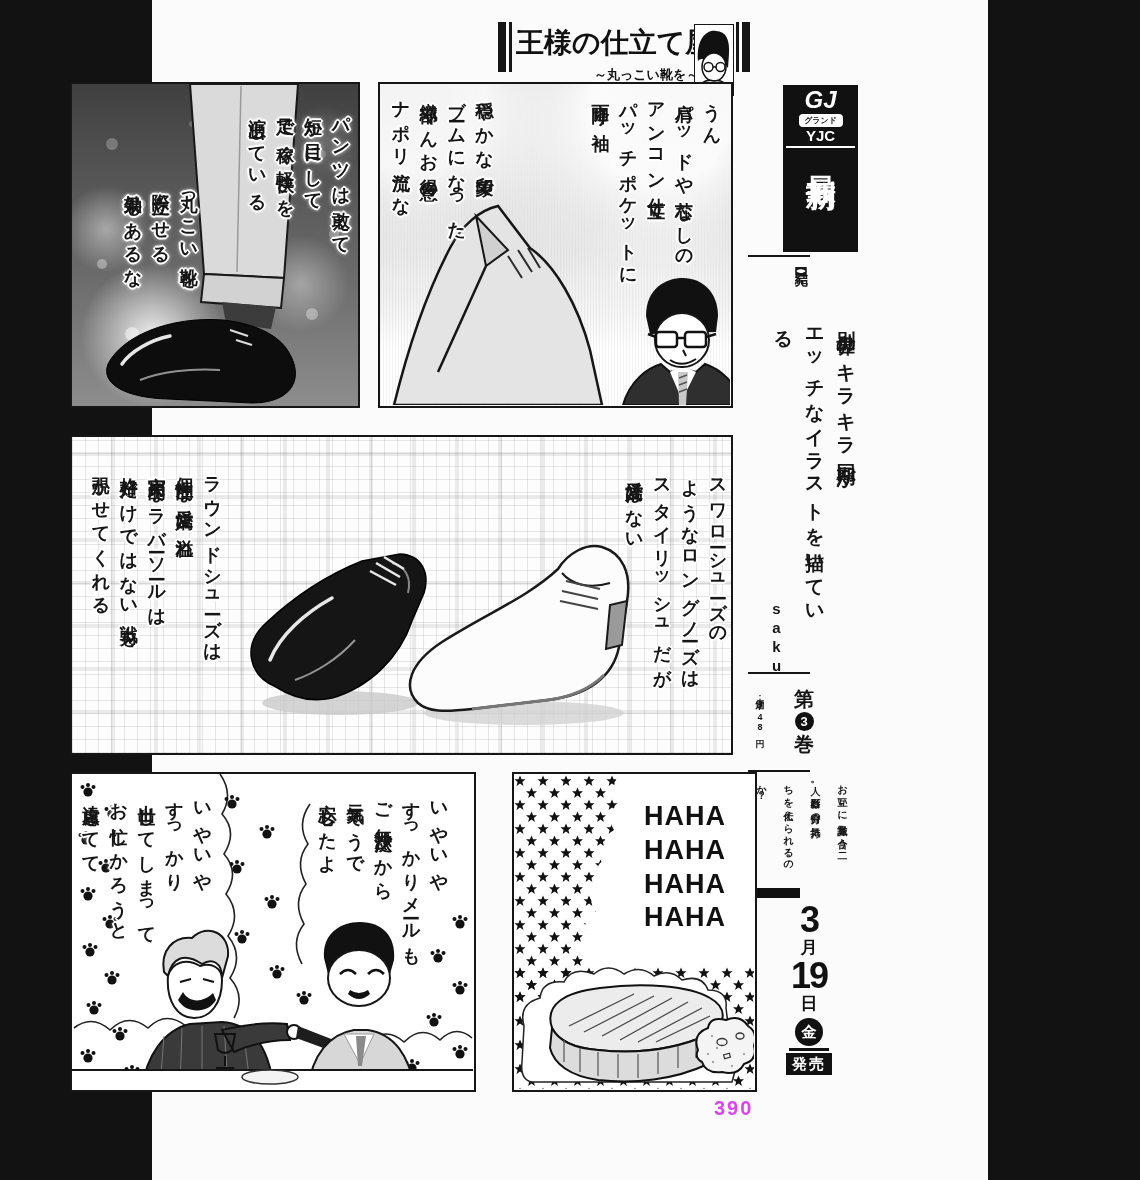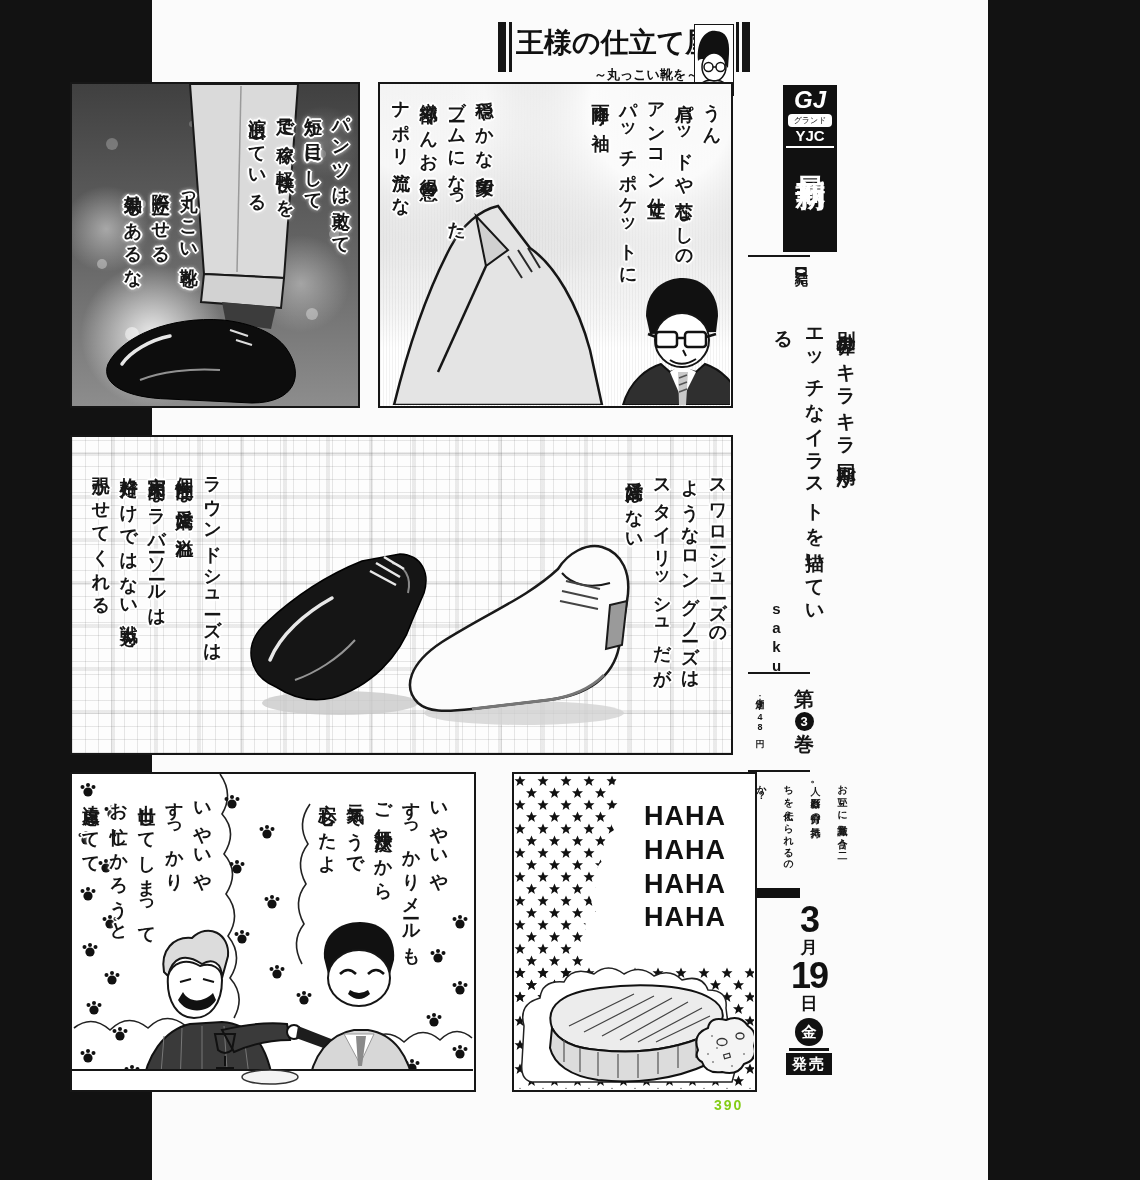--- a/index.html
+++ b/index.html
@@ -13,42 +13,42 @@
     text-shadow:-1px -1px 0 #fff,1px -1px 0 #fff,-1px 1px 0 #fff,1px 1px 0 #fff,
                 -2px 0 0 #fff,2px 0 0 #fff,0 -2px 0 #fff,0 2px 0 #fff,0 0 5px #fff,0 0 5px #fff;}
   
   #title-box{position:absolute;left:498px;top:8px;width:258px;height:90px;}
   .hbar{position:absolute;background:#161616;}
   #title-main{position:absolute;left:18px;top:16px;font-size:28px;font-weight:900;color:#111;letter-spacing:0px;white-space:nowrap;}
   #title-sub{position:absolute;left:96px;top:58px;font-size:13px;font-weight:700;color:#111;white-space:nowrap;}
   #title-underline{position:absolute;left:8px;top:84px;width:184px;height:3px;background:#161616;}
   #title-face{position:absolute;left:196px;top:16px;width:38px;height:70px;border:1.5px solid #161616;background:#fff;}
   
-  #gj-box{position:absolute;left:783px;top:85px;width:54px;height:167px;background:#111;color:#fff;text-align:center;}
+  #gj-box{position:absolute;left:783px;top:85px;width:75px;height:167px;background:#111;color:#fff;text-align:center;}
   #gj-text{font-size:24px;font-weight:900;font-style:italic;line-height:26px;margin-top:2px;}
-  #grand-pill{margin:1px auto;width:44px;height:13px;background:#fff;border-radius:4px;color:#111;font-size:8px;font-weight:400;line-height:13px;}
+  #grand-pill{margin:1px auto;width:44px;height:13px;background:#fff;border-radius:4px;color:#111;font-size:8px;font-weight:700;line-height:13px;}
   #yjc-text{font-size:15px;font-weight:900;line-height:16px;border-bottom:2px solid #fff;padding-bottom:2px;margin:0 3px;}
   #latest{writing-mode:vertical-rl;text-orientation:upright;font-size:30px;font-weight:900;letter-spacing:3px;margin:3px auto 0;color:#fff;}
   .srule{position:absolute;left:748px;width:62px;height:2px;background:#161616;}
   #kanketsu{position:absolute;left:792px;top:262px;font-size:13px;font-weight:700;height:62px;}
   #ad-copy{position:absolute;left:768px;top:316px;height:300px;font-size:19px;font-weight:900;line-height:1.65;letter-spacing:3px;}
   #author{position:absolute;left:768px;top:600px;height:70px;font-size:15px;font-weight:700;letter-spacing:2px;}
   #volume{position:absolute;left:785px;top:688px;width:38px;text-align:center;color:#161616;font-weight:900;}
   #volume .kanji{font-size:20px;line-height:22px;}
   #circle3{width:19px;height:19px;border-radius:50%;background:#111;color:#fff;font-size:13px;font-weight:900;line-height:19px;margin:2px auto;text-align:center;}
   #price{position:absolute;left:753px;top:692px;height:72px;font-size:9px;font-weight:700;letter-spacing:0;}
   #blurb{position:absolute;left:748px;top:778px;height:112px;font-size:10px;font-weight:700;line-height:2.7;letter-spacing:1px;}
   #thick-bar{position:absolute;left:752px;top:888px;width:48px;height:10px;background:#111;}
   #release{position:absolute;left:783px;top:902px;width:52px;text-align:center;color:#111;}
   #release .num{font-size:36px;font-weight:900;line-height:36px;letter-spacing:-2px;}
   #release .kanji{font-size:17px;font-weight:900;line-height:20px;}
   #weekday-circle{width:28px;height:28px;border-radius:50%;background:#111;color:#fff;font-size:15px;font-weight:900;line-height:28px;margin:4px auto 2px;text-align:center;}
   #release-rule{width:40px;height:3px;background:#111;margin:2px auto;}
   #release-label{width:46px;margin:2px auto 0;background:#111;color:#fff;font-size:15px;font-weight:900;line-height:22px;text-align:center;letter-spacing:2px;}
-  #page-number{position:absolute;left:714px;top:1097px;font-size:14px;font-weight:700;color:#84cc16;letter-spacing:2px;}
+  #page-number{position:absolute;left:714px;top:1097px;font-size:20px;font-weight:700;color:#d946ef;letter-spacing:2px;}
   
   #p1{left:70px;top:82px;width:290px;height:326px;
       background:
        radial-gradient(circle at 28% 78%, rgba(255,255,255,.85), rgba(255,255,255,0) 22%),
        radial-gradient(circle at 12% 45%, rgba(255,255,255,.45), rgba(255,255,255,0) 14%),
        radial-gradient(circle at 80% 62%, rgba(255,255,255,.38), rgba(255,255,255,0) 16%),
        radial-gradient(circle at 58% 22%, rgba(255,255,255,.22), rgba(255,255,255,0) 12%),
        radial-gradient(circle at 88% 18%, rgba(255,255,255,.18), rgba(255,255,255,0) 10%),
        linear-gradient(180deg,#404040,#6a6a6a 58%,#8d8d8d);}
   #p2{left:378px;top:82px;width:355px;height:326px;

